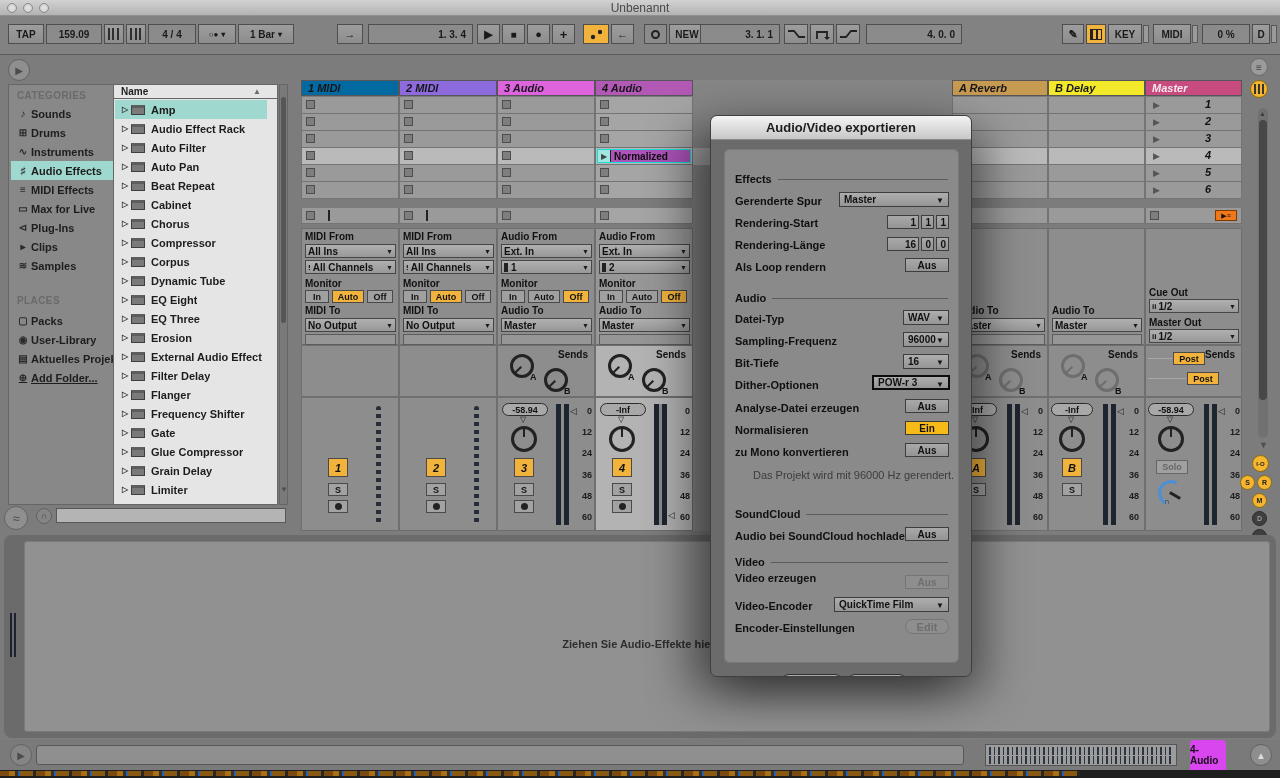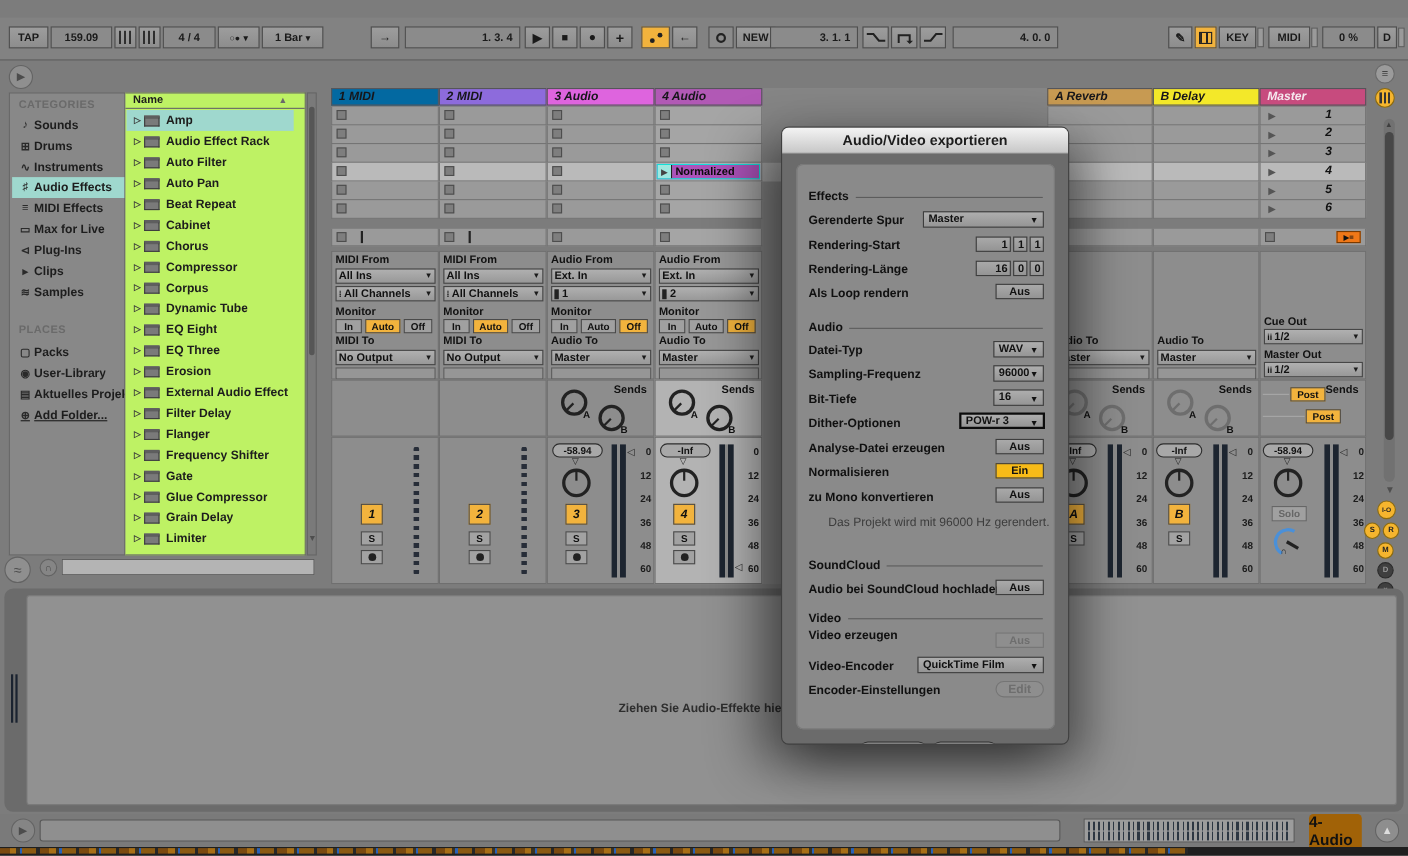--- a/index.html
+++ b/index.html
@@ -15,21 +15,21 @@
   .transport{position:absolute;left:0;top:16px;width:1280px;height:39px;background:#828282;border-bottom:1px solid #5c5c5c;}
   .tbtn,.tbox{position:absolute;top:8px;height:20px;border:1px solid #4e4e4e;background:linear-gradient(#9d9d9d,#8d8d8d);color:#1a1a1a;font-size:10px;font-weight:bold;display:flex;align-items:center;justify-content:center;}
   .tbox{background:#8b8b8b;}
   .tbtn.yellow{background:#f2b33d;}
   .caret::after{content:"▾";font-size:8px;margin-left:3px;}
   .nudge{width:12px;height:12px;background:repeating-linear-gradient(90deg,#2e2e2e 0 2px,transparent 2px 4.5px);}
   
   .circlebtn{position:absolute;border-radius:50%;border:1px solid #636363;background:#8f8f8f;display:flex;align-items:center;justify-content:center;color:#4c4c4c;}
   .search{position:absolute;left:36px;top:61px;width:250px;height:18px;background:#b9b9b9;border:1px solid #606060;font-size:11px;color:#7c7c7c;padding:0 6px;border-radius:2px;}
   .sidepanel{position:absolute;left:8px;top:84px;width:106px;height:421px;background:#888;border:1px solid #666;}
-  .listpanel{position:absolute;left:114px;top:84px;width:164px;height:421px;background:#bef264;border:1px solid #666;border-left:none;}
+  .listpanel{position:absolute;left:114px;top:84px;width:164px;height:421px;background:#e5e5e5;border:1px solid #666;border-left:none;}
   .sechdr{font-size:10px;font-weight:bold;color:#6a6a6a;letter-spacing:.4px;}
   .sideitem{position:absolute;left:2px;width:102px;height:19px;display:flex;align-items:center;font-size:11px;font-weight:bold;color:#1d1d1d;}
   .sideitem .sic{width:16px;margin-left:4px;font-size:10px;color:#2a2a2a;text-align:center;flex:none;}
   .sideitem.sel{background:#9fd8ce;}
   .bitem{position:absolute;left:1px;width:152px;height:19px;display:flex;align-items:center;font-size:11px;font-weight:bold;color:#1d1d1d;}
   .bitem.sel{background:#9fd8ce;}
   .exp{font-size:8px;color:#3a3a3a;width:12px;text-align:center;margin-left:4px;flex:none;}
   .devic{width:14px;height:10px;background:#7a7a7a;border:1px solid #3e3e3e;border-top:3px solid #5e5e5e;margin-right:6px;flex:none;}
   .lbl-ell{white-space:nowrap;overflow:hidden;}
   
@@ -73,21 +73,21 @@
   .railbtn.dark{background:#3f3f3f;border:1px solid #2a2a2a;color:#999;}
   
   .deviceview{position:absolute;left:4px;top:535px;width:1272px;height:203px;background:#6b6b6b;border-radius:8px;}
   .devinner{position:absolute;left:20px;top:6px;width:1246px;height:191px;background:#919191;border-radius:3px;border:1px solid #7a7a7a;}
   .drophint{position:absolute;width:100%;top:96px;text-align:center;font-size:11px;font-weight:bold;color:#2e2e2e;}
   
   .bottombar{position:absolute;left:0px;top:740px;width:1280px;height:30px;background:#7a7a7a;}
   .statusfield{position:absolute;left:36px;top:5px;width:928px;height:20px;background:#8f8f8f;border:1px solid #585858;border-radius:3px;}
   .wavebox{position:absolute;left:985px;top:4px;width:192px;height:22px;background:#9c9c9c;border:1px solid #555;}
   .waverow{position:absolute;left:3px;width:184px;height:8px;background:repeating-linear-gradient(90deg,#2c3642 0 2px,transparent 2px 5px,#2c3642 5px 6px,transparent 6px 9px);}
-  .clipnametab{position:absolute;left:1190px;top:0px;width:48px;height:30px;background:#a16207;border-radius:4px 4px 0 0;display:flex;align-items:center;justify-content:center;font-size:14px;font-weight:bold;color:#111;}
+  .clipnametab{position:absolute;left:1190px;top:0px;width:36px;height:30px;background:#d946ef;border-radius:4px 4px 0 0;display:flex;align-items:center;justify-content:center;font-size:10px;font-weight:bold;color:#111;}
   .desktopstrip{position:absolute;left:0;top:770px;width:1280px;height:8px;background:#1f1f1f;}
   .desktopnoise{position:absolute;left:0;top:1px;width:1080px;height:5px;background:repeating-linear-gradient(90deg,#7a4a10 0 9px,#a86f16 9px 15px,#3b3322 15px 18px,#2a62b8 18px 20px,#8a5a12 20px 33px,#272727 33px 36px);}
   
   .dialog{position:absolute;left:710px;top:115px;width:262px;height:562px;border:1px solid #3f3f3f;border-radius:7px;background:#6b6b6b;box-shadow:-22px 16px 45px rgba(0,0,0,.45),18px 16px 40px rgba(0,0,0,.35);z-index:100;overflow:hidden;}
   .dlgtitle{position:absolute;left:0;top:0;width:100%;height:24px;background:linear-gradient(#f4f4f4,#c7c7c7);border-bottom:1px solid #8a8a8a;text-align:center;font-size:13px;font-weight:bold;color:#1c1c1c;padding-top:4px;}
   .dlgpanel{position:absolute;left:13px;top:33px;width:235px;height:514px;background:#8a8a8a;border-radius:6px;box-shadow:inset 0 0 0 1px #797979;}
   .dsec{position:absolute;left:11px;display:flex;align-items:center;font-size:11px;font-weight:bold;color:#101010;}
   .dsec .rule{border-top:1px solid #5c5c5c;margin-left:6px;}
   .dlabel{position:absolute;left:11px;font-size:11px;font-weight:bold;color:#101010;white-space:nowrap;}
   .dnote{position:absolute;left:11px;font-size:11px;color:#3c3c3c;margin-left:18px;}
@@ -99,20 +99,26 @@
   .ddd::after{content:"▼";font-size:8px;color:#111;position:absolute;right:4px;top:3px;}
   .ddd.focus{border:2px solid #0d0d0d;}
   .pillbtn{position:absolute;height:15px;border:1px solid #2e2e2e;border-radius:9px;background:linear-gradient(#adadad,#929292);font-size:11px;font-weight:bold;color:#111;display:flex;align-items:center;justify-content:center;}
   .pillbtn.dis{border-color:#757575;color:#6e6e6e;background:#8e8e8e;}
 </style>
 </head>
 <body>
 
 <div class="screen">
 
+  <div class="titlebar">
+    <span class="tl" style="left:7px"></span>
+    <span class="tl" style="left:23px"></span>
+    <span class="tl" style="left:39px"></span>
+    <div class="wtitle">Unbenannt</div>
+  </div>
 
   <div class="transport">
     <div class="tbtn" style="left:8px;width:36px">TAP</div>
     <div class="tbox" style="left:46px;width:56px">159.09</div>
     <div class="tbtn" style="left:104px;width:20px">
         <span class="nudge"></span>
       </div>
     <div class="tbtn" style="left:126px;width:20px">
         <span class="nudge"></span>
       </div>

